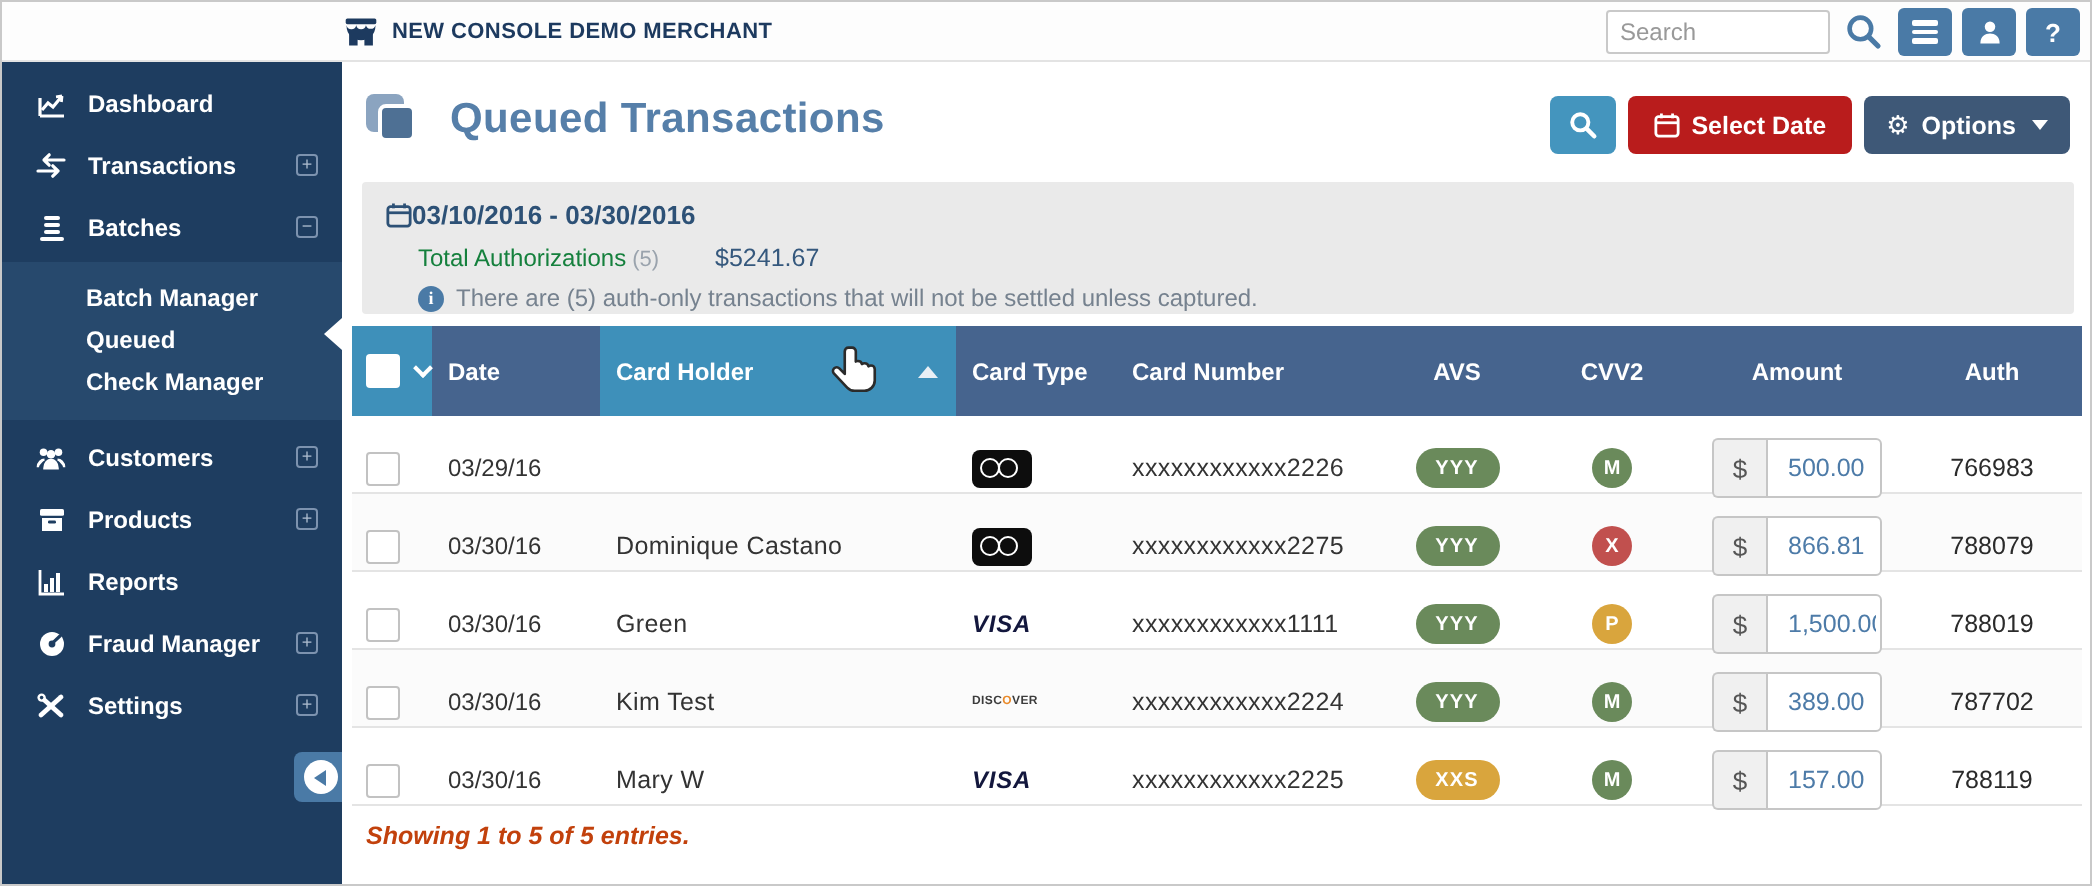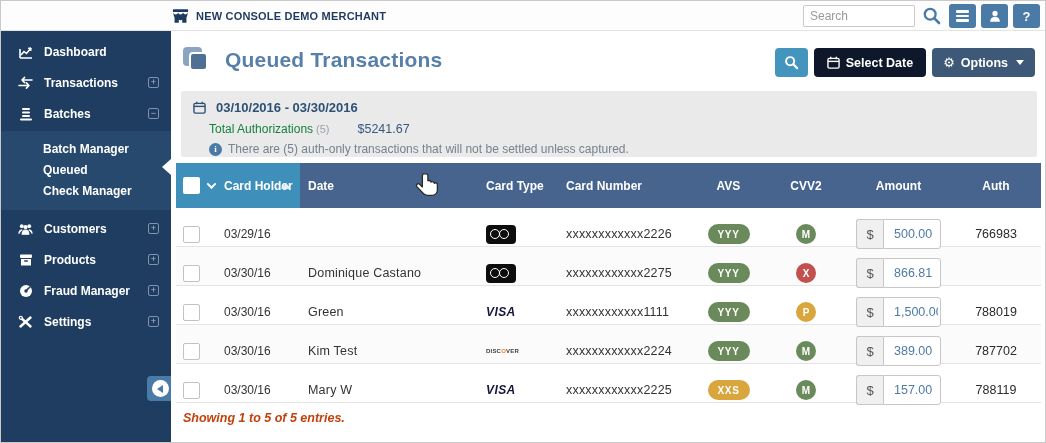--- a/index.html
+++ b/index.html
@@ -34,28 +34,28 @@
   
   .main { position:absolute; left:170px; top:30px; right:0; bottom:0; background:#fff; }
   .title-row { position:absolute; top:14px; left:12px; right:10px; height:34px; }
   .stack-icon { position:absolute; left:0; top:2px; width:28px; height:28px; }
   .stack-back { position:absolute; left:0; top:0; width:19px; height:19px; background:#8ba4c0; border-radius:4px; }
   .stack-front { position:absolute; left:6px; top:5px; width:19px; height:19px; background:#4e7094; border-radius:4px; border:2px solid #fff; }
   .page-title { position:absolute; left:42px; top:3px; font-size:21px; color:#567fa9; letter-spacing:.2px; }
   .title-actions { position:absolute; right:0; top:3px; display:flex; gap:6px; }
   .act-btn { height:29px; border:none; border-radius:4px; display:flex; align-items:center; justify-content:center; gap:6px; color:#fff; font-size:12.5px; font-weight:bold; cursor:pointer; font-family:"Liberation Sans", sans-serif; }
   .act-search { width:33px; background:#4495be; }
-  .act-date { background:#0f172a; padding:0 13px;text-align:right; }
+  .act-date { background:#b91c1c; padding:0 13px;text-align:right; }
   .act-options { background:#3e5877; padding:0 11px; }
   .gear { font-size:13px; font-weight:normal; }
   .caret-down { width:0; height:0; border-left:4px solid transparent; border-right:4px solid transparent; border-top:5px solid #fff; margin-left:2px; }
 
   
   .summary { position:absolute; top:60px; left:10px; right:8px; height:66px; background:#eaeaea; border-radius:2px; padding:9px 0 0 12px; }
-  .sum-line1 { display:flex; align-items:center; gap:10px; color:#2d5176; font-size:13px; font-weight:bold; }
+  .sum-line1 { display:flex; align-items:center; gap:0; color:#2d5176; font-size:13px; font-weight:bold; }
   .sum-line2 { margin:7px 0 0 16px; display:flex; align-items:baseline; font-size:12px; }
   .sum-total-label { color:#15803d; }
   .sum-total-count { color:#9aa3ad; font-size:11px; margin-left:3px; }
   .sum-total-amount { color:#35587d; margin-left:28px; font-size:12.5px; }
   .sum-line3 { margin:6px 0 0 16px; display:flex; align-items:center; gap:6px; font-size:12px; color:#76828f; }
   .info-dot { width:13px; height:13px; border-radius:50%; background:#4a7aa6; color:#fff; font-size:9px; font-weight:bold; font-family:"Liberation Serif", serif; display:flex; align-items:center; justify-content:center; flex:0 0 13px; }
 
   
   .table { position:absolute; top:132px; left:5px; width:865px; }
   .grid { display:grid; grid-template-columns:40px 84px 178px 80px 133px 75px 80px 105px 90px; }
@@ -199,20 +199,31 @@
     <div class="nav-item">
       <span class="ico">
         <svg width="14" height="14" viewBox="0 0 14 14">
             <rect x="1" y="1.5" width="12" height="3.4" rx="0.8" fill="#fff"></rect>
             <path d="M2 6 h10 v6.5 h-10 z" fill="#fff"></path>
             <rect x="5" y="7.3" width="4" height="1.5" rx="0.7" fill="#1e3d60"></rect>
           </svg>
       </span>
       <span>Products</span>
       <span class="toggle-badge">+</span>
+    </div>
+    <div class="nav-item">
+      <span class="ico">
+        <svg width="14" height="14" viewBox="0 0 14 14">
+            <path d="M1 1 V13 H13" stroke="#fff" stroke-width="1.4" fill="none"></path>
+            <rect x="3" y="8" width="2" height="4" fill="#fff"></rect>
+            <rect x="6" y="5" width="2" height="7" fill="#fff"></rect>
+            <rect x="9" y="2.5" width="2" height="9.5" fill="#fff"></rect>
+          </svg>
+      </span>
+      <span>Reports</span>
     </div>
     <div class="nav-item">
       <span class="ico">
         <svg width="14" height="14" viewBox="0 0 14 14">
             <circle cx="7" cy="7" r="6" fill="#fff"></circle>
             <circle cx="7" cy="7" r="1.7" fill="#1e3d60"></circle>
             <path d="M7.6 6.2 L11 3" stroke="#1e3d60" stroke-width="1.6" stroke-linecap="round"></path>
           </svg>
       </span>
       <span>Fraud Manager</span>
@@ -297,25 +308,25 @@
         <span>There are (5) auth-only transactions that will not be settled unless captured.</span>
       </div>
     </div>
 
     <div class="table">
       <div class="grid thead">
         <div class="hc teal hc-select" style="padding-left:7px;">
           <button class="hd-checkbox"></button>
           <span class="chev"></span>
         </div>
+        <div class="hc">Date</div>
         <div class="hc teal hc-holder">
           <span>Card Holder</span>
           <span class="sort-asc"></span>
         </div>
-        <div class="hc">Date</div>
         <div class="hc">Card Type</div>
         <div class="hc">Card Number</div>
         <div class="hc center">AVS</div>
         <div class="hc center">CVV2</div>
         <div class="hc center">Amount</div>
         <div class="hc center">Auth</div>
       </div>
       <div id="tbody">
   <div class="grid row">
     <div class="cell" style="padding-left:0;">
@@ -363,20 +374,21 @@
             </div>
     <div class="cell center">
               <span class="dot red">X</span>
             </div>
     <div class="cell center">
       <span class="amt">
         <span class="amt-prefix">$</span>
         <input class="amt-input" type="text" value="866.81" style="">
       </span>
     </div>
+    <div class="cell center auth">788079</div>
   </div>
 
   <div class="grid row">
     <div class="cell" style="padding-left:0;">
               <span class="row-checkbox"></span>
             </div>
     <div class="cell">03/30/16</div>
     <div class="cell holder">Green</div>
     <div class="cell">
               <span class="cc-visa">VISA</span>

